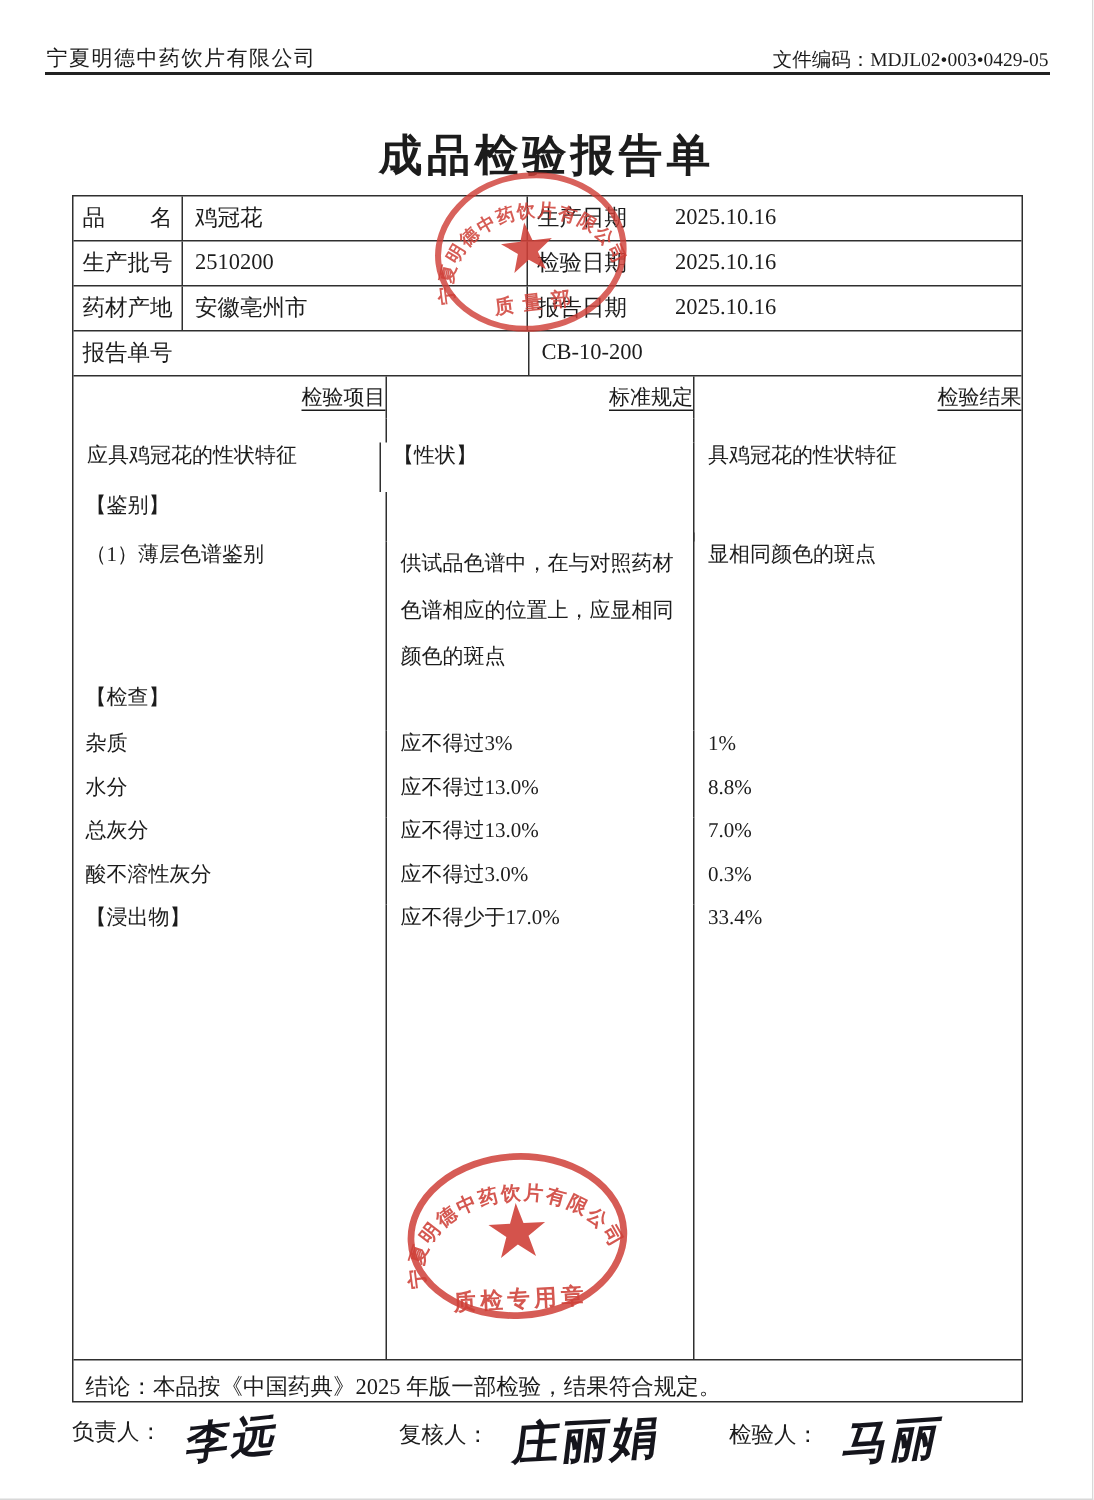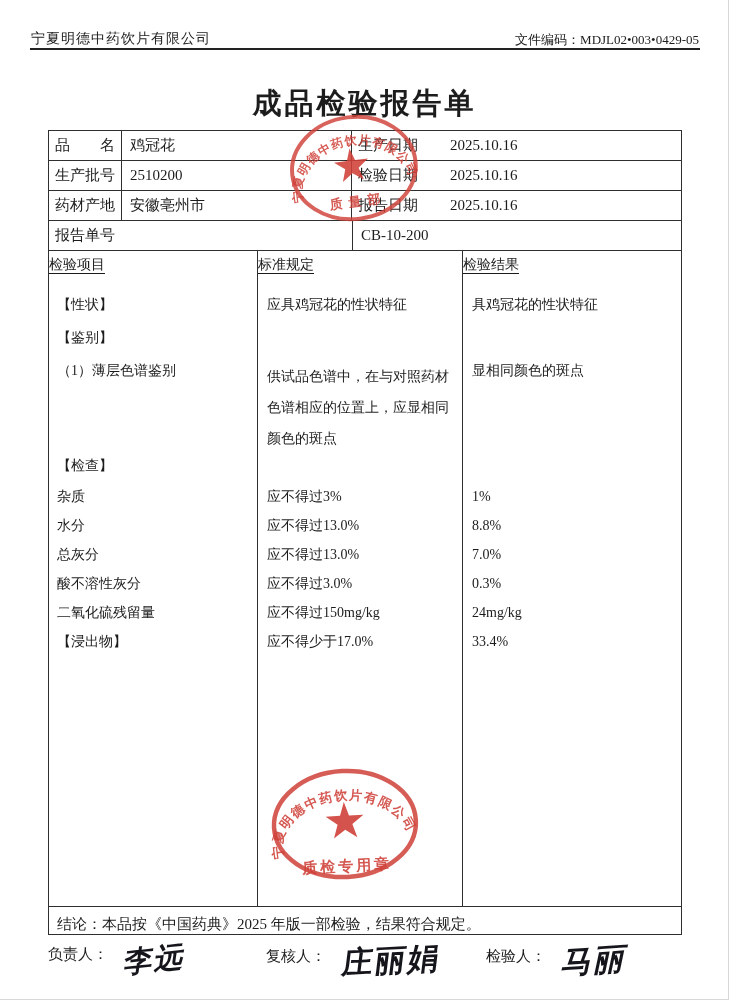--- a/index.html
+++ b/index.html
@@ -22,21 +22,21 @@
   .info-row{height:30px;border-bottom:1px solid #2f2f2f;align-items:center;font-size:15px;}
   .cell{box-sizing:border-box;display:flex;align-items:center;}
   .lab1{width:73px;border-right:1px solid #2f2f2f;height:100%;padding-left:6px;white-space:pre;}
   .val1{width:230px;border-right:1px solid #2f2f2f;height:100%;padding-left:8px;}
   .rhalf{flex:1;height:100%;padding-left:6px;}
   .lab2{width:92px;}
   .lab-merged{width:304px;border-right:1px solid #2f2f2f;height:100%;padding-left:6px;}
   .val-merged{flex:1;height:100%;padding-left:8px;}
   
   .items-header{height:28px;font-size:14px;}
-  .ih{justify-content:flex-start;align-items:center;display:flex;box-sizing:border-box;}
+  .ih{justify-content:flex-end;align-items:center;display:flex;box-sizing:border-box;}
   .ih span{text-decoration:underline;text-underline-offset:4px;}
   .c1{width:209px;border-right:1px solid #2f2f2f;}
   .c2{width:205px;border-right:1px solid #2f2f2f;}
   .c3{flex:1;}
   .items-content{height:627px;border-bottom:1px solid #2f2f2f;display:flex;flex-direction:column;font-size:14px;}
   .trow{display:flex;flex-shrink:0;}
   .trow .tc{box-sizing:border-box;padding-left:8px;padding-right:4px;line-height:20px;}
   .trow .tc.c2,.trow .tc.c3{padding-left:9px;}
   .multiline .tc.c2{line-height:31px;margin-top:-6px;padding-top:6px;}
   .spacer{height:16px;}
@@ -112,22 +112,22 @@
         </div>
     </div>
 
     <div class="items-content">
       <div class="trow spacer">
         <div class="tc c1"></div>
           <div class="tc c2"></div>
           <div class="tc c3"></div>
       </div>
       <div class="trow h33">
+        <div class="tc c2">应具鸡冠花的性状特征</div>
         <div class="tc c1">【性状】</div>
-        <div class="tc c2">应具鸡冠花的性状特征</div>
         <div class="tc c3">具鸡冠花的性状特征</div>
       </div>
       <div class="trow h33">
         <div class="tc c1">【鉴别】</div>
         <div class="tc c2"></div>
         <div class="tc c3"></div>
       </div>
       <div class="trow h95 multiline">
         <div class="tc c1">（1）薄层色谱鉴别</div>
         <div class="tc c2">供试品色谱中，在与对照药材色谱相应的位置上，应显相同颜色的斑点</div>
@@ -150,25 +150,20 @@
       </div>
       <div class="trow h29">
         <div class="tc c1">总灰分</div>
         <div class="tc c2">应不得过13.0%</div>
         <div class="tc c3">7.0%</div>
       </div>
       <div class="trow h29">
         <div class="tc c1">酸不溶性灰分</div>
         <div class="tc c2">应不得过3.0%</div>
         <div class="tc c3">0.3%</div>
-      </div>
-      <div class="trow h29">
-        <div class="tc c1">二氧化硫残留量</div>
-        <div class="tc c2">应不得过150mg/kg</div>
-        <div class="tc c3">24mg/kg</div>
       </div>
       <div class="trow h29">
         <div class="tc c1">【浸出物】</div>
         <div class="tc c2">应不得少于17.0%</div>
         <div class="tc c3">33.4%</div>
       </div>
       <div class="trow fill">
         <div class="tc c1"></div>
           <div class="tc c2"></div>
           <div class="tc c3"></div>

